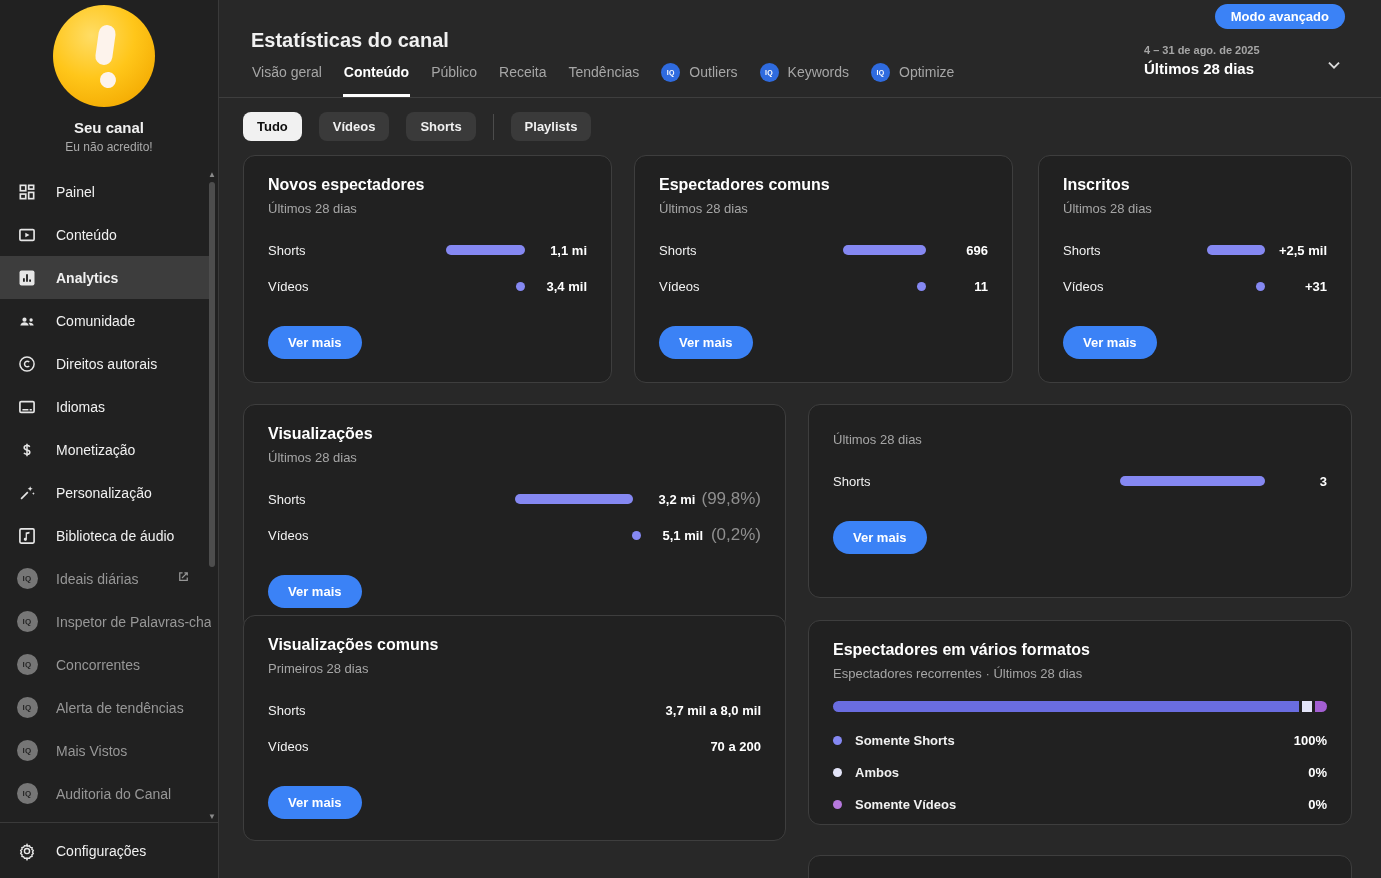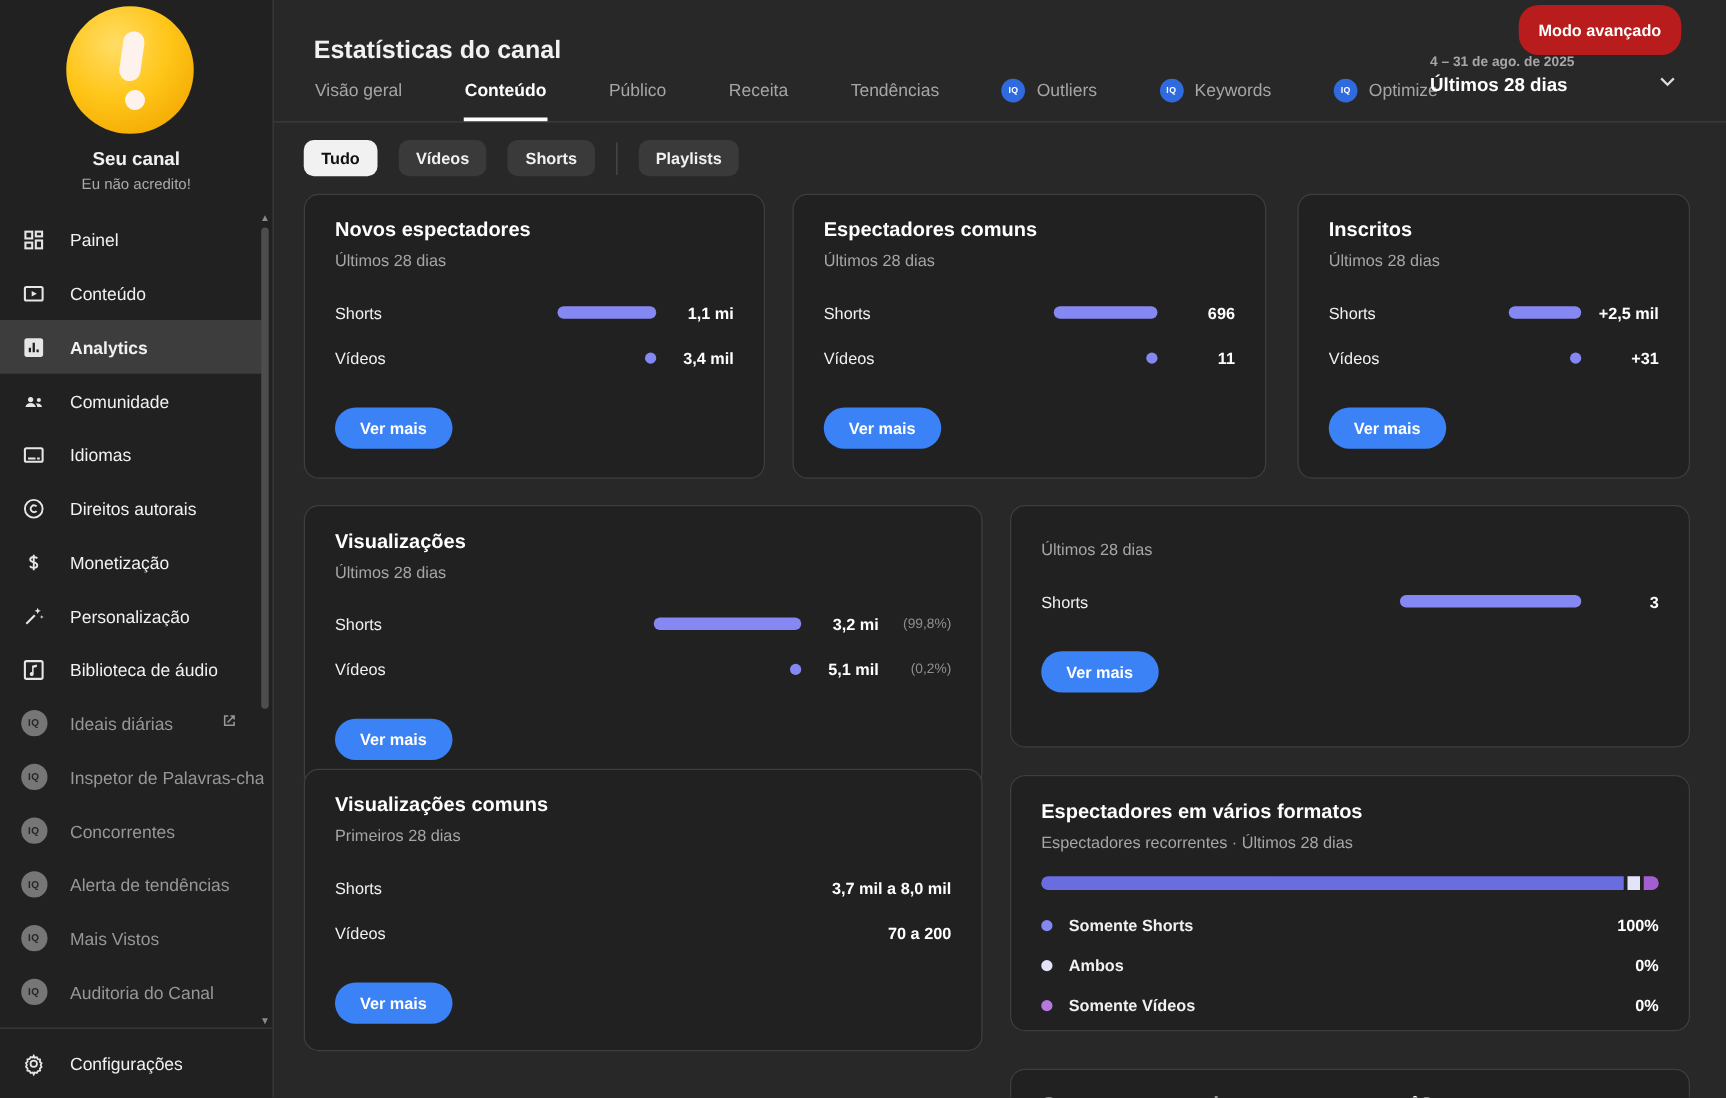--- a/index.html
+++ b/index.html
@@ -31,24 +31,24 @@
   .iq-circle.blue { background:var(--vidiq-blue,#2f6bdf); color:#fff; width:19px; height:19px; font-size:7px; }
   .sb-scroll { position:absolute; right:0; top:170px; width:12px; height:652px; }
   .sb-scroll .arrow { position:absolute; left:0; width:12px; text-align:center; color:#8a8a8a; font-size:8px; line-height:10px; }
   .sb-scroll .thumb { position:absolute; left:3px; top:12px; width:6px; height:385px; background:#4d4d4d; border-radius:3px; }
   .sb-settings { position:absolute; left:0; bottom:0; width:218px; height:56px; border-top:1px solid #3a3a3a;
                  display:flex; align-items:center; padding-left:15px; background:#212121; cursor:pointer; }
   
   .main { position:absolute; left:218px; top:0; width:1163px; height:878px; border-left:1px solid #3a3a3a; }
   .main-header { position:absolute; top:0; left:0; width:100%; height:98px; border-bottom:1px solid #3e3e3e; }
   .page-title { position:absolute; left:32px; top:16px; font-size:20px; font-weight:700; }
-  .adv-btn { position:absolute; right:36px; top:4px; height:40px; padding:0 16px; border-radius:16px; border:none;
-             background:#b91c1c; color:#fff; font-size:13px; font-weight:700; display:flex; align-items:center; cursor:pointer;
+  .adv-btn { position:absolute; right:36px; top:4px; height:25px; padding:0 16px; border-radius:16px; border:none;
+             background:#3b82f6; color:#fff; font-size:13px; font-weight:700; display:flex; align-items:center; cursor:pointer;
              font-family:inherit; }
-  .tabs { position:absolute; left:32px; bottom:0; height:50px; display:flex; column-gap:48px; }
+  .tabs { position:absolute; left:32px; bottom:0; height:50px; display:flex; column-gap:20px; }
   .tab { display:flex; align-items:center; gap:9px; color:#a6a6a6; font-size:14px; position:relative; cursor:pointer; padding:0 1px; }
   .tab.active { color:#fff; font-weight:700; }
   .tab.active::after { content:""; position:absolute; left:0; right:0; bottom:0; height:3px; background:#fff; }
   .date-block { position:absolute; left:925px; top:44px; cursor:pointer; }
   .date-range { font-size:11px; font-weight:700; color:#a6a6a6; }
   .date-label { font-size:15px; font-weight:700; margin-top:4px; color:#fff; }
   .date-chevron { position:absolute; right:36px; top:54px; color:#dcdcdc; cursor:pointer; }
   .chips { position:absolute; left:24px; top:112px; display:flex; align-items:center; gap:17px; }
   .chip { height:29px; padding:0 14px; border-radius:8px; background:#3a3a3a; color:#f1f1f1; font-size:13px; font-weight:700;
           display:flex; align-items:center; cursor:pointer; }
@@ -66,21 +66,21 @@
   .pos-h { left:589px; top:855px; width:544px; height:140px; }
   .card-title { font-size:16px; font-weight:700; color:#fff; }
   .card-sub { font-size:13px; color:#a6a6a6; margin-top:7px; }
   .rows { margin-top:16px; }
   .m-row { display:flex; align-items:center; height:36px; }
   .m-label { font-size:13px; color:#f1f1f1; }
   .sp { flex:1; }
   .m-bar { height:10px; border-radius:5px; background:var(--accent,#8588f2); }
   .m-dot { width:9px; height:9px; border-radius:50%; background:var(--accent,#8588f2); flex:none; }
   .m-value { font-size:13px; font-weight:700; color:#fff; margin-left:12px; min-width:50px; text-align:right; white-space:nowrap; }
-  .m-pct { font-size:11px; color:#8f8f8f; margin-left:6px; min-width:52px; text-align:right; white-space:nowrap; }
+  .m-pct { font-size:17px; color:#8f8f8f; margin-left:6px; min-width:52px; text-align:right; white-space:nowrap; }
   .more-btn { margin-top:22px; height:33px; padding:0 20px; border-radius:17px; border:none; background:#3b82f6;
               color:#fff; font-size:13px; font-weight:700; display:inline-flex; align-items:center; cursor:pointer;
               font-family:inherit; }
   .stack { display:flex; margin-top:20px; height:11px; gap:3px; }
   .stack .seg:first-child { border-radius:6px 0 0 6px; }
   .stack .seg:last-child { border-radius:0 6px 6px 0; }
   .legend { margin-top:12px; }
   .l-row { display:flex; align-items:center; height:32px; }
   .l-dot { width:9px; height:9px; border-radius:50%; margin-right:13px; flex:none; }
   .l-label { font-size:13px; font-weight:700; color:#f1f1f1; }
@@ -132,35 +132,35 @@
             <circle cx="9" cy="10.4" r="2.5"></circle>
             <path d="M4 17.4c.6-2.4 2.6-3.8 5-3.8s4.4 1.4 5 3.8H4z"></path>
             <circle cx="16.9" cy="10.8" r="2"></circle>
             <path d="M15.7 14.1c2.2 0 3.8 1.2 4.3 3.3h-4.5c-.2-1.3-.8-2.4-1.7-3 .6-.2 1.2-.3 1.9-.3z"></path>
           </svg>
         </span>
         <span class="sb-label">Comunidade</span>
       </div>
       <div class="sb-item">
         <span class="sb-icon">
+          <svg viewBox="0 0 24 24" width="20" height="20" fill="none" stroke="currentColor" stroke-width="1.8">
+            <circle cx="12" cy="12" r="8.5"></circle>
+            <path d="M14.7 9.7a3.3 3.3 0 1 0 0 4.6"></path>
+          </svg>
+        </span>
+        <span class="sb-label">Direitos autorais</span>
+      </div>
+      <div class="sb-item">
+        <span class="sb-icon">
           <svg viewBox="0 0 24 24" width="20" height="20">
             <rect x="3.5" y="5.5" width="17" height="13" rx="1.5" fill="none" stroke="currentColor" stroke-width="2"></rect>
             <path d="M6.5 14.3h7.2v1.9H6.5zM15.2 14.3h2.6v1.9h-2.6z" fill="currentColor"></path>
           </svg>
         </span>
         <span class="sb-label">Idiomas</span>
-      </div>
-      <div class="sb-item">
-        <span class="sb-icon">
-          <svg viewBox="0 0 24 24" width="20" height="20" fill="none" stroke="currentColor" stroke-width="1.8">
-            <circle cx="12" cy="12" r="8.5"></circle>
-            <path d="M14.7 9.7a3.3 3.3 0 1 0 0 4.6"></path>
-          </svg>
-        </span>
-        <span class="sb-label">Direitos autorais</span>
       </div>
       <div class="sb-item">
         <span class="sb-icon">
           <svg viewBox="0 0 24 24" width="20" height="20" fill="none" stroke="currentColor" stroke-width="1.8">
             <path d="M15.4 8.1c-.7-.9-2-1.4-3.4-1.4-1.9 0-3.4 1-3.4 2.5 0 1.7 1.6 2.2 3.4 2.7 1.8.4 3.4 1 3.4 2.7 0 1.5-1.5 2.5-3.4 2.5-1.6 0-3-.6-3.7-1.6"></path>
             <path d="M12 4.6v14.8"></path>
           </svg>
         </span>
         <span class="sb-label">Monetização</span>
       </div>

